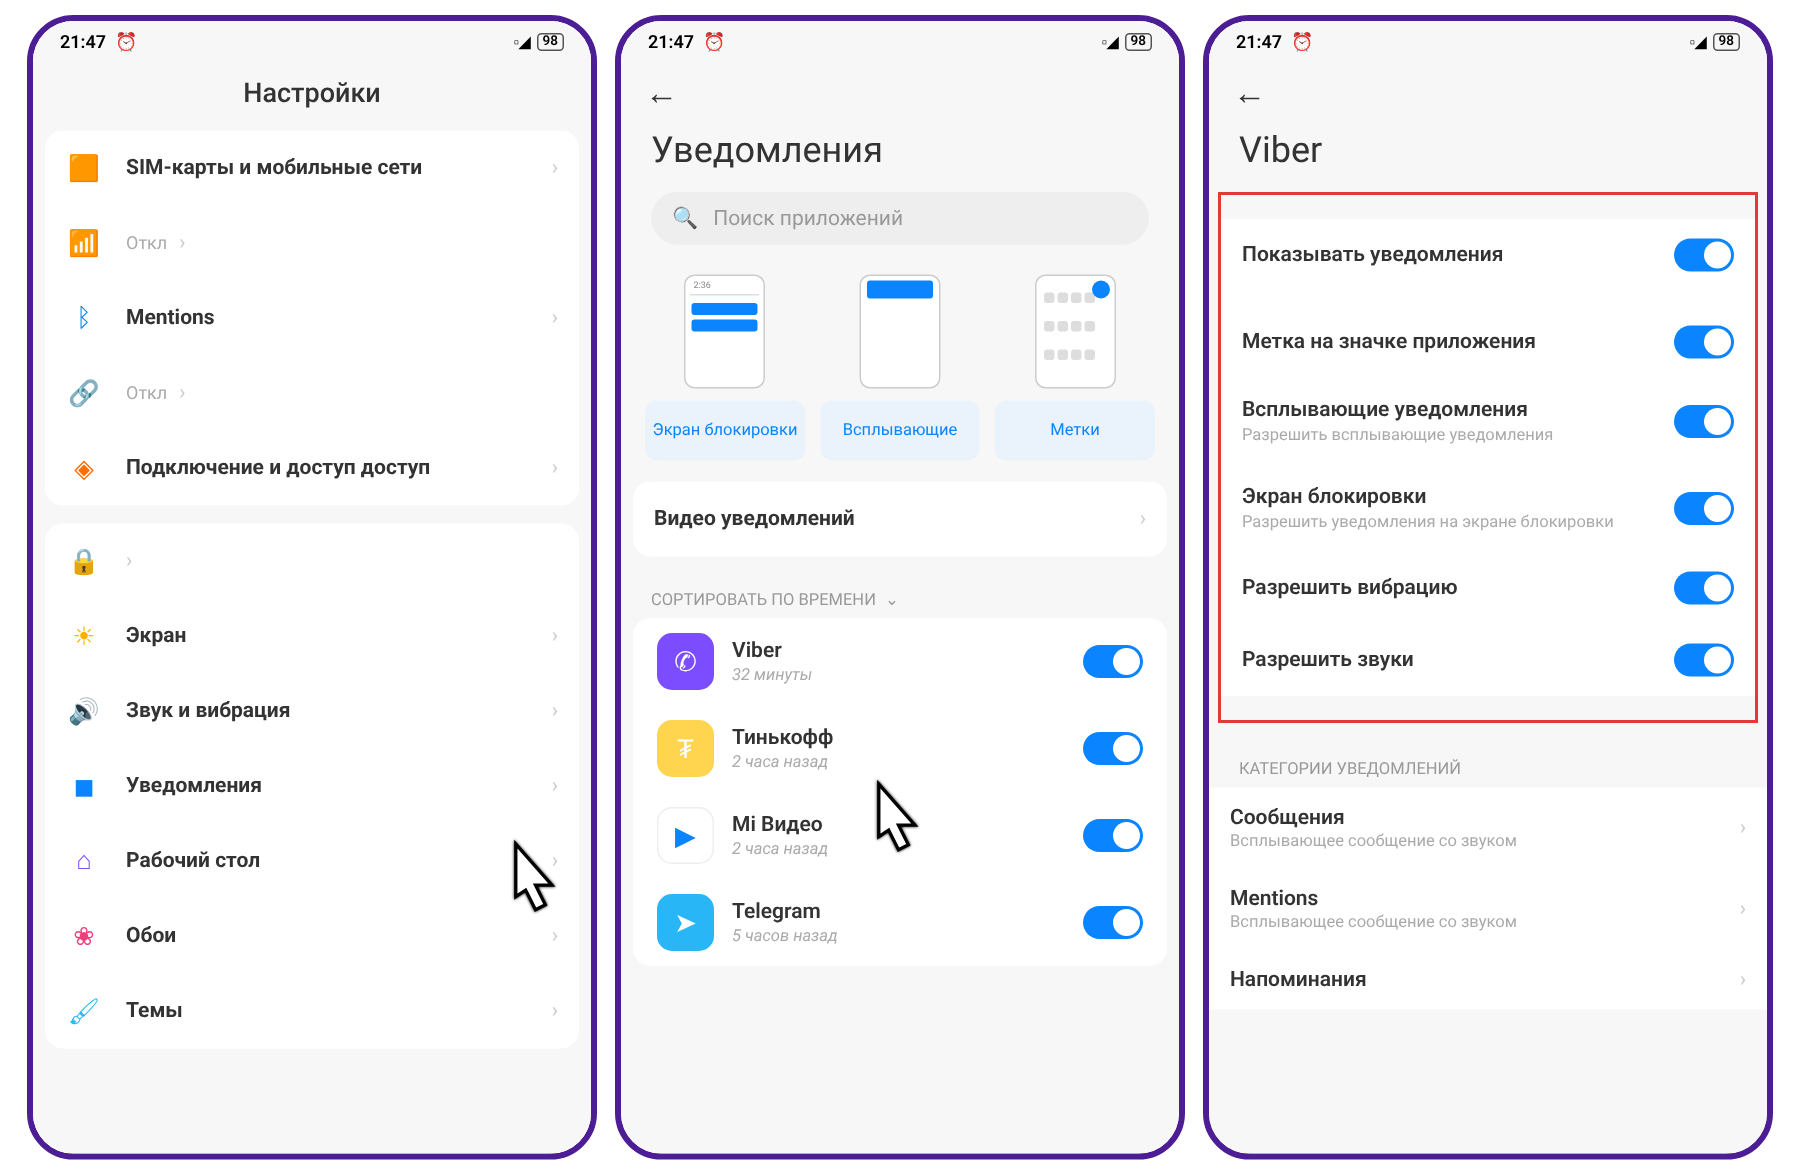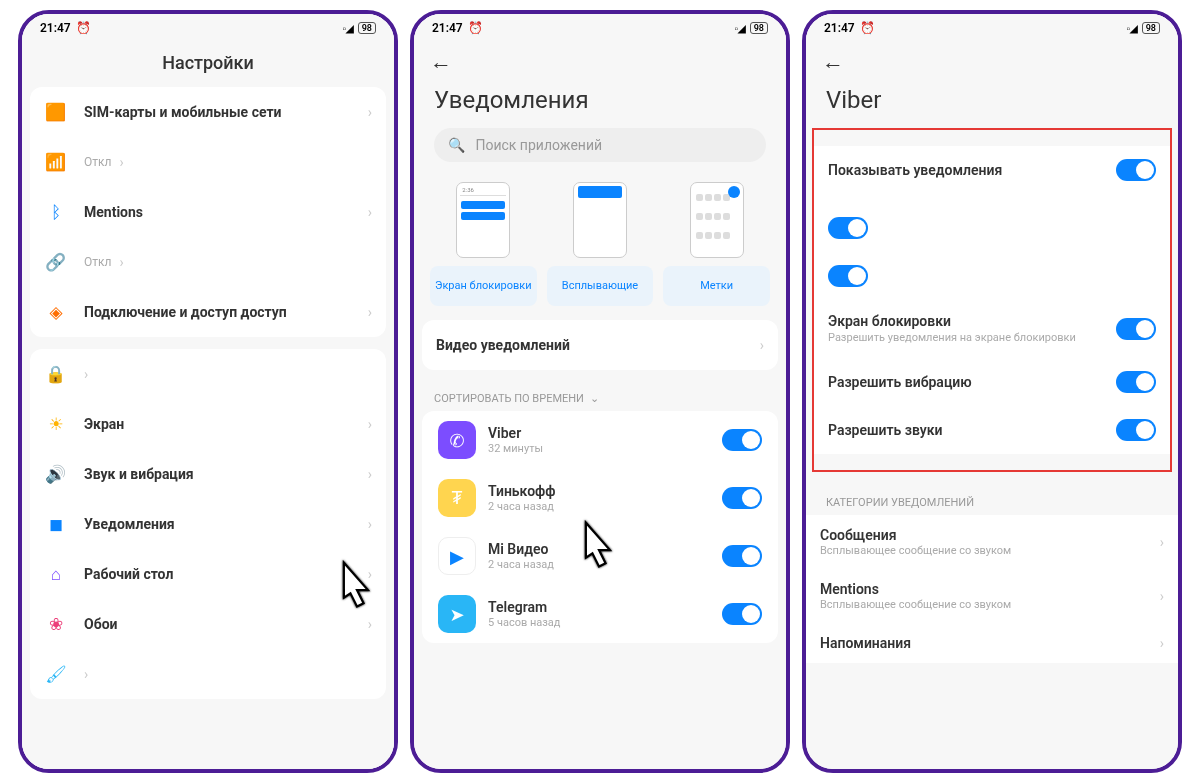--- a/index.html
+++ b/index.html
@@ -194,21 +194,21 @@
     margin-right: 12px;
     display: flex;
     align-items: center;
     justify-content: center;
     font-size: 18px;
     color: #fff;
     flex-shrink: 0;
   }
   .app-text { flex: 1; }
   .app-name { font-size: 14px; font-weight: 600; color:#333;}
-  .app-sub { font-size: 11px; color:#aaa; margin-top:1px;}
+  .app-sub { font-size: 11px; color:#aaa; margin-top:1px;font-style:italic;}
   .toggle {
     width: 40px;
     height: 22px;
     border-radius: 11px;
     background: #0a84ff;
     position: relative;
     flex-shrink:0;
   }
   .toggle::after {
     content:'';
@@ -319,20 +319,21 @@
             <span class="row-label">Рабочий стол</span>
             <span class="chevron">›</span>
           </div>
           <div class="row">
             <span class="row-icon" style="color:#ec407a">❀</span>
             <span class="row-label">Обои</span>
             <span class="chevron">›</span>
           </div>
           <div class="row">
             <span class="row-icon" style="color:#29b6f6">🖌</span>
+            <span class="row-label">Темы</span>
             <span class="chevron">›</span>
           </div>
         </div>
       </div>
   </div>
   <div class="cursor" style="left:300px; top:540px;">
     <svg viewBox="0 0 64 64">
         <g fill="#fff" stroke="#000" stroke-width="2">
           <path d="M20 8 L20 40 L26 36 L32 48 L38 45 L32 33 L42 33 Z"></path>
         </g>
@@ -456,23 +457,30 @@
     <div class="big-title">Viber</div>
     <div class="highlight-box" id="s3-toggles">
         <div class="setting-row">
           <div class="setting-text">
             <div class="setting-title">Показывать уведомления</div>
           </div>
           <div class="toggle"></div>
         </div>
         <div class="divider gap" style="background: rgb(255, 255, 255);"></div>
         <div class="setting-row">
+          <div class="setting-text">
+            <div class="setting-title">Метка на значке приложения</div>
+          </div>
           <div class="toggle"></div>
         </div>
         <div class="setting-row">
+          <div class="setting-text">
+            <div class="setting-title">Всплывающие уведомления</div>
+            <div class="setting-sub">Разрешить всплывающие уведомления</div>
+          </div>
           <div class="toggle"></div>
         </div>
         <div class="setting-row">
           <div class="setting-text">
             <div class="setting-title">Экран блокировки</div>
             <div class="setting-sub">Разрешить уведомления на экране блокировки</div>
           </div>
           <div class="toggle"></div>
         </div>
         <div class="setting-row">

